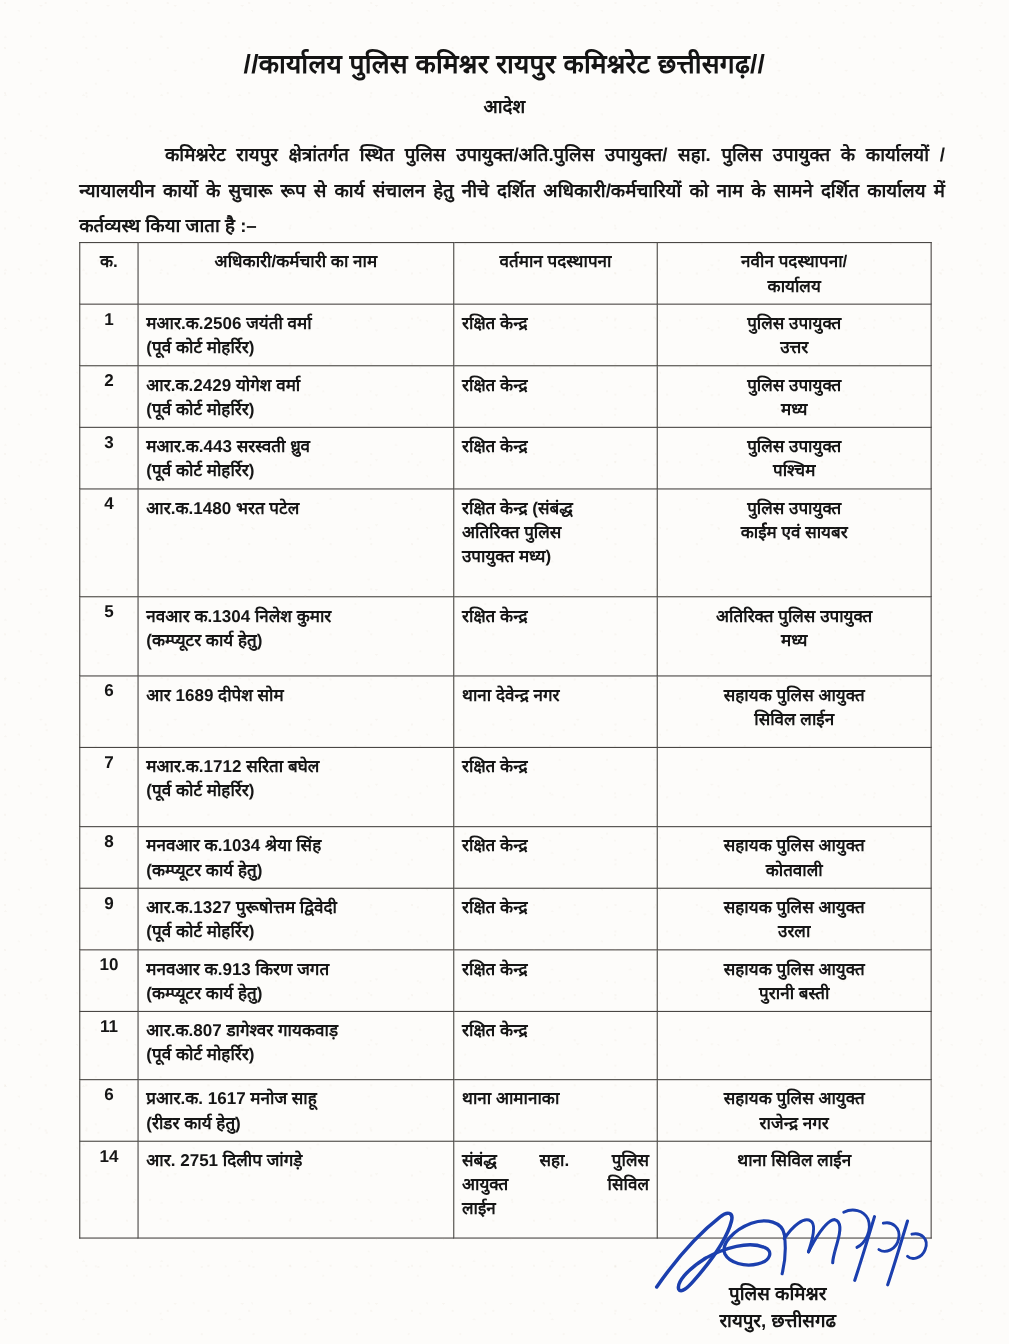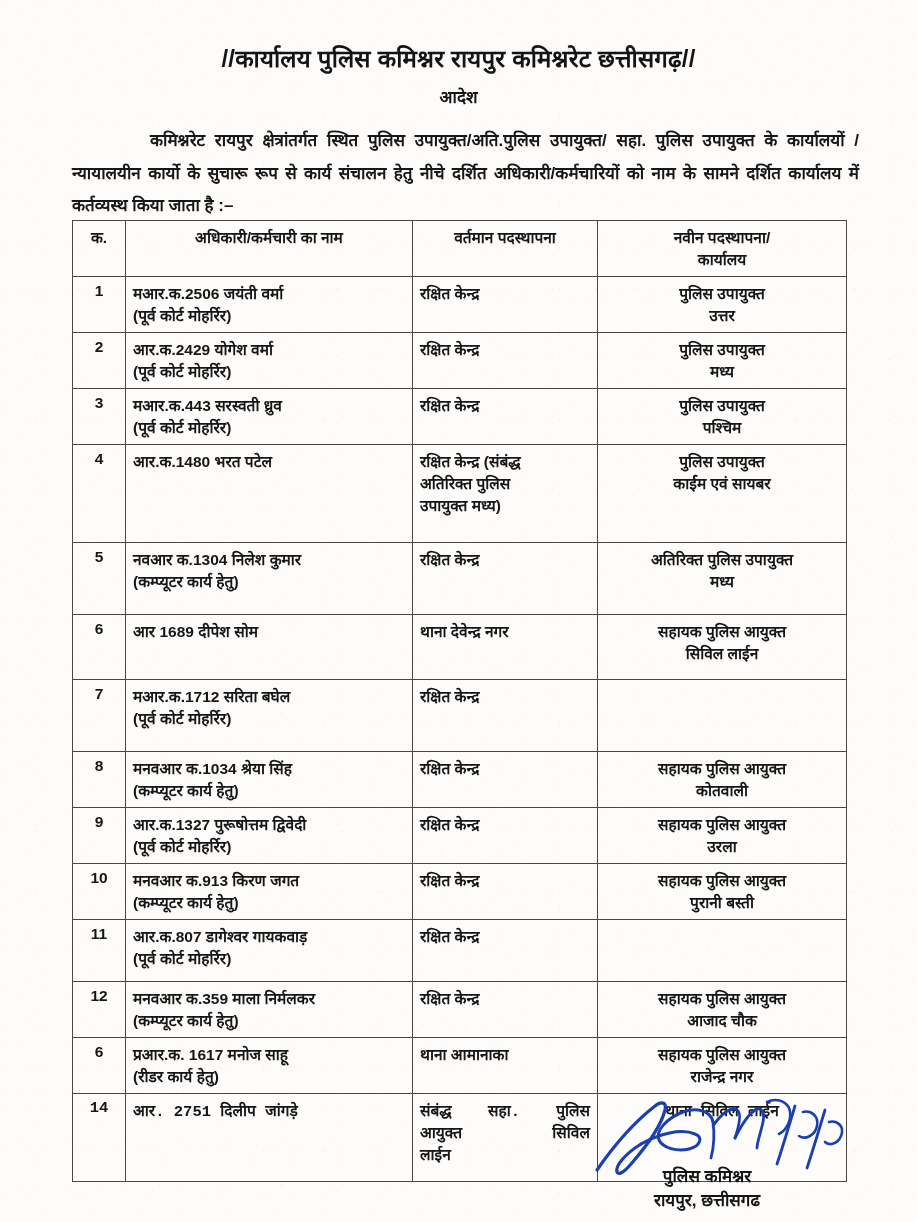--- a/index.html
+++ b/index.html
@@ -117,21 +117,21 @@
     padding-bottom: 8px;
   }
   thead th.h-sn  { text-align: center; }
   thead th.h-new { text-align: center; }
   thead th .ln { display: block; }
   tr.r-2l  td { height: 44px; }
   tr.r-4   td { height: 86px; }
   tr.r-6   td { height: 53px; }
   tr.r-7   td { height: 60px; }
   tr.r-11  td { height: 50px; }
-  tr.r-14  td { height: 76px; font-family: Liberation Mono, monospace; }
+  tr.r-14  td { height: 76px; }
 
   
   .sign-block {
     position: absolute;
     right: 60px;
     bottom: 8px;
     width: 300px;
     text-align: center;
     z-index: 4;
   }
@@ -365,36 +365,20 @@
             <span class="ln">रक्षित केन्द्र</span>
             <span class="ln"></span>
             <span class="ln"></span>
           </td>
           <td class="cell-new">
             <span class="ln"></span>
             <span class="ln"></span>
           </td>
         </tr>
 
-        <tr class="r-2l">
-          <td class="sn">12</td>
-          <td class="cell-name">
-            <span class="line1">मनवआर क.359 माला निर्मलकर</span>
-            <span class="line2">(कम्प्यूटर कार्य हेतु)</span>
-          </td>
-          <td class="cell-cur">
-            <span class="ln">रक्षित केन्द्र</span>
-            <span class="ln"></span>
-            <span class="ln"></span>
-          </td>
-          <td class="cell-new">
-            <span class="ln">सहायक पुलिस आयुक्त</span>
-            <span class="ln">आजाद चौक</span>
-          </td>
-        </tr>
 
         <tr class="r-2l">
           <td class="sn">6</td>
           <td class="cell-name">
             <span class="line1">प्रआर.क. 1617 मनोज साहू</span>
             <span class="line2">(रीडर कार्य हेतु)</span>
           </td>
           <td class="cell-cur">
             <span class="ln">थाना आमानाका</span>
             <span class="ln"></span>

